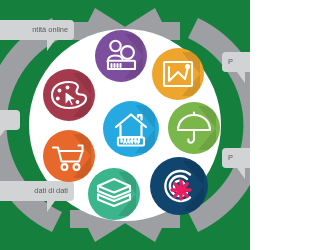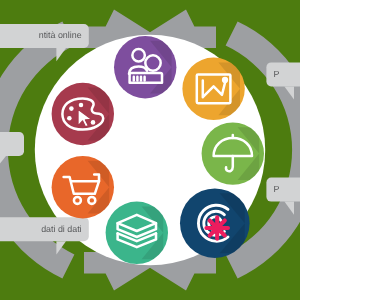--- a/index.html
+++ b/index.html
@@ -2,21 +2,21 @@
 <html><head>
 <meta charset="utf-8">
 <style>
   html,body{margin:0;padding:0;}
   body{
     width:250px;height:250px;
     background:#ffffff;
     font-family:"Liberation Sans", sans-serif;
     overflow:hidden;
   }
-  #stage{position:relative;width:250px;height:250px;overflow:hidden;background:#4d7c0f;}
+  #stage{position:relative;width:250px;height:250px;overflow:hidden;background:#15803d;}
 
   
   .arrows{position:absolute;left:0;top:0;width:250px;height:250px;}
 
   
   .bubble{
     position:absolute;
     background:#d2d3d4;
     border-radius:4px;
     color:#58595b;
@@ -175,20 +175,33 @@
                  C35 15.2 31.5 13 26 13 Z"></path>
         <circle cx="16.5" cy="21.5" r="1.9" fill="#ffffff" stroke="none"></circle>
         <circle cx="14.8" cy="29.5" r="1.9" fill="#ffffff" stroke="none"></circle>
         <circle cx="24.5" cy="18.5" r="1.9" fill="#ffffff" stroke="none"></circle>
         <circle cx="34.5" cy="33" r="1.9" fill="#ffffff" stroke="none"></circle>
       </g>
       <path d="M22 22 L22 36 L25.8 31.8 L28.3 36.8 L30.6 35.5 L28.2 30.9 L33.5 30.6 Z" fill="#ffffff" stroke="#a63a4d" stroke-width="1.1" stroke-linejoin="round"></path>
     </svg>
   </div>
 
+  <div class="node" id="node-website" style="left:103px;top:101px;width:56px;height:56px;background:#26a9e0;">
+    <svg class="glyph" viewBox="0 0 56 56" xmlns="http://www.w3.org/2000/svg">
+      <path d="M32 4 L52 28 L32 52 L52 52 L52 4 Z" fill="#000" opacity="0.10"></path>
+      <g fill="none" stroke="#ffffff" stroke-width="2.2" stroke-linejoin="round" stroke-linecap="round">
+        <path d="M13 26 L28 13.5 L43 26"></path>
+        <path d="M17.5 24.5 L17.5 36 L38.5 36 L38.5 24.5"></path>
+        <path d="M38.5 18.5 L38.5 14.2 L35 14.2 L35 15.8"></path>
+        <rect x="15" y="36.5" width="26" height="8" rx="1"></rect>
+        <path d="M18.5 36.5 L18.5 41 M22 36.5 L22 41 M25.5 36.5 L25.5 41 M29 36.5 L29 41 M32.5 36.5 L32.5 41 M36 36.5 L36 41"></path>
+      </g>
+      <text x="28" y="43" font-family="Liberation Sans, sans-serif" font-size="7.5" font-weight="bold" fill="#ffffff" text-anchor="middle">www</text>
+    </svg>
+  </div>
 
   <div class="node" id="node-umbrella" style="left:168px;top:102px;width:52px;height:52px;background:#7ab64a;">
     <svg class="glyph" viewBox="0 0 52 52" xmlns="http://www.w3.org/2000/svg">
       <path d="M30 4 L48 26 L30 48 L48 48 L48 4 Z" fill="#000" opacity="0.10"></path>
       <g fill="none" stroke="#ffffff" stroke-width="2.1" stroke-linejoin="round" stroke-linecap="round">
         <path d="M10 28 C10 19 17 13 26 13 C35 13 42 19 42 28 Z"></path>
         <path d="M26 10.5 L26 13"></path>
         <path d="M26 28 L26 37 C26 40 23.5 41.5 21.5 40.3 C20.3 39.6 20.2 38.3 20.4 37.4"></path>
       </g>
     </svg>

